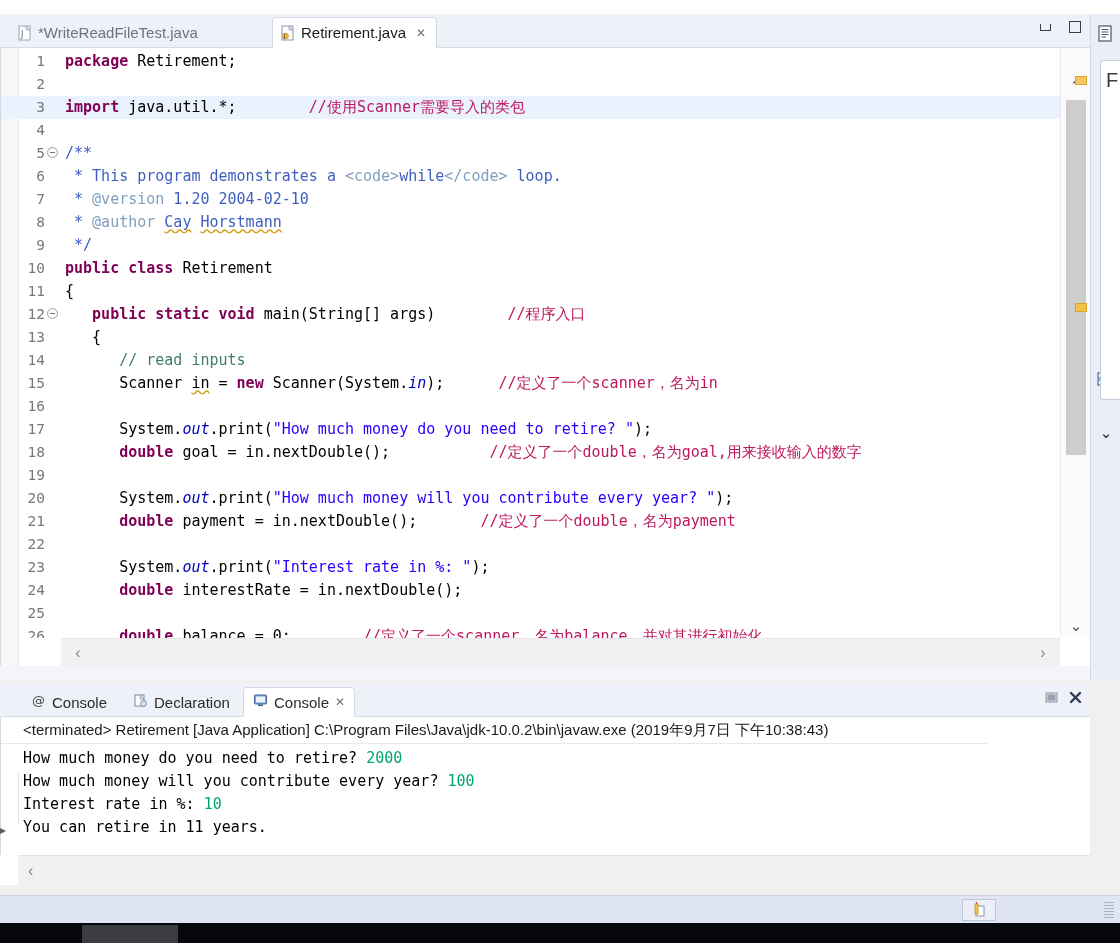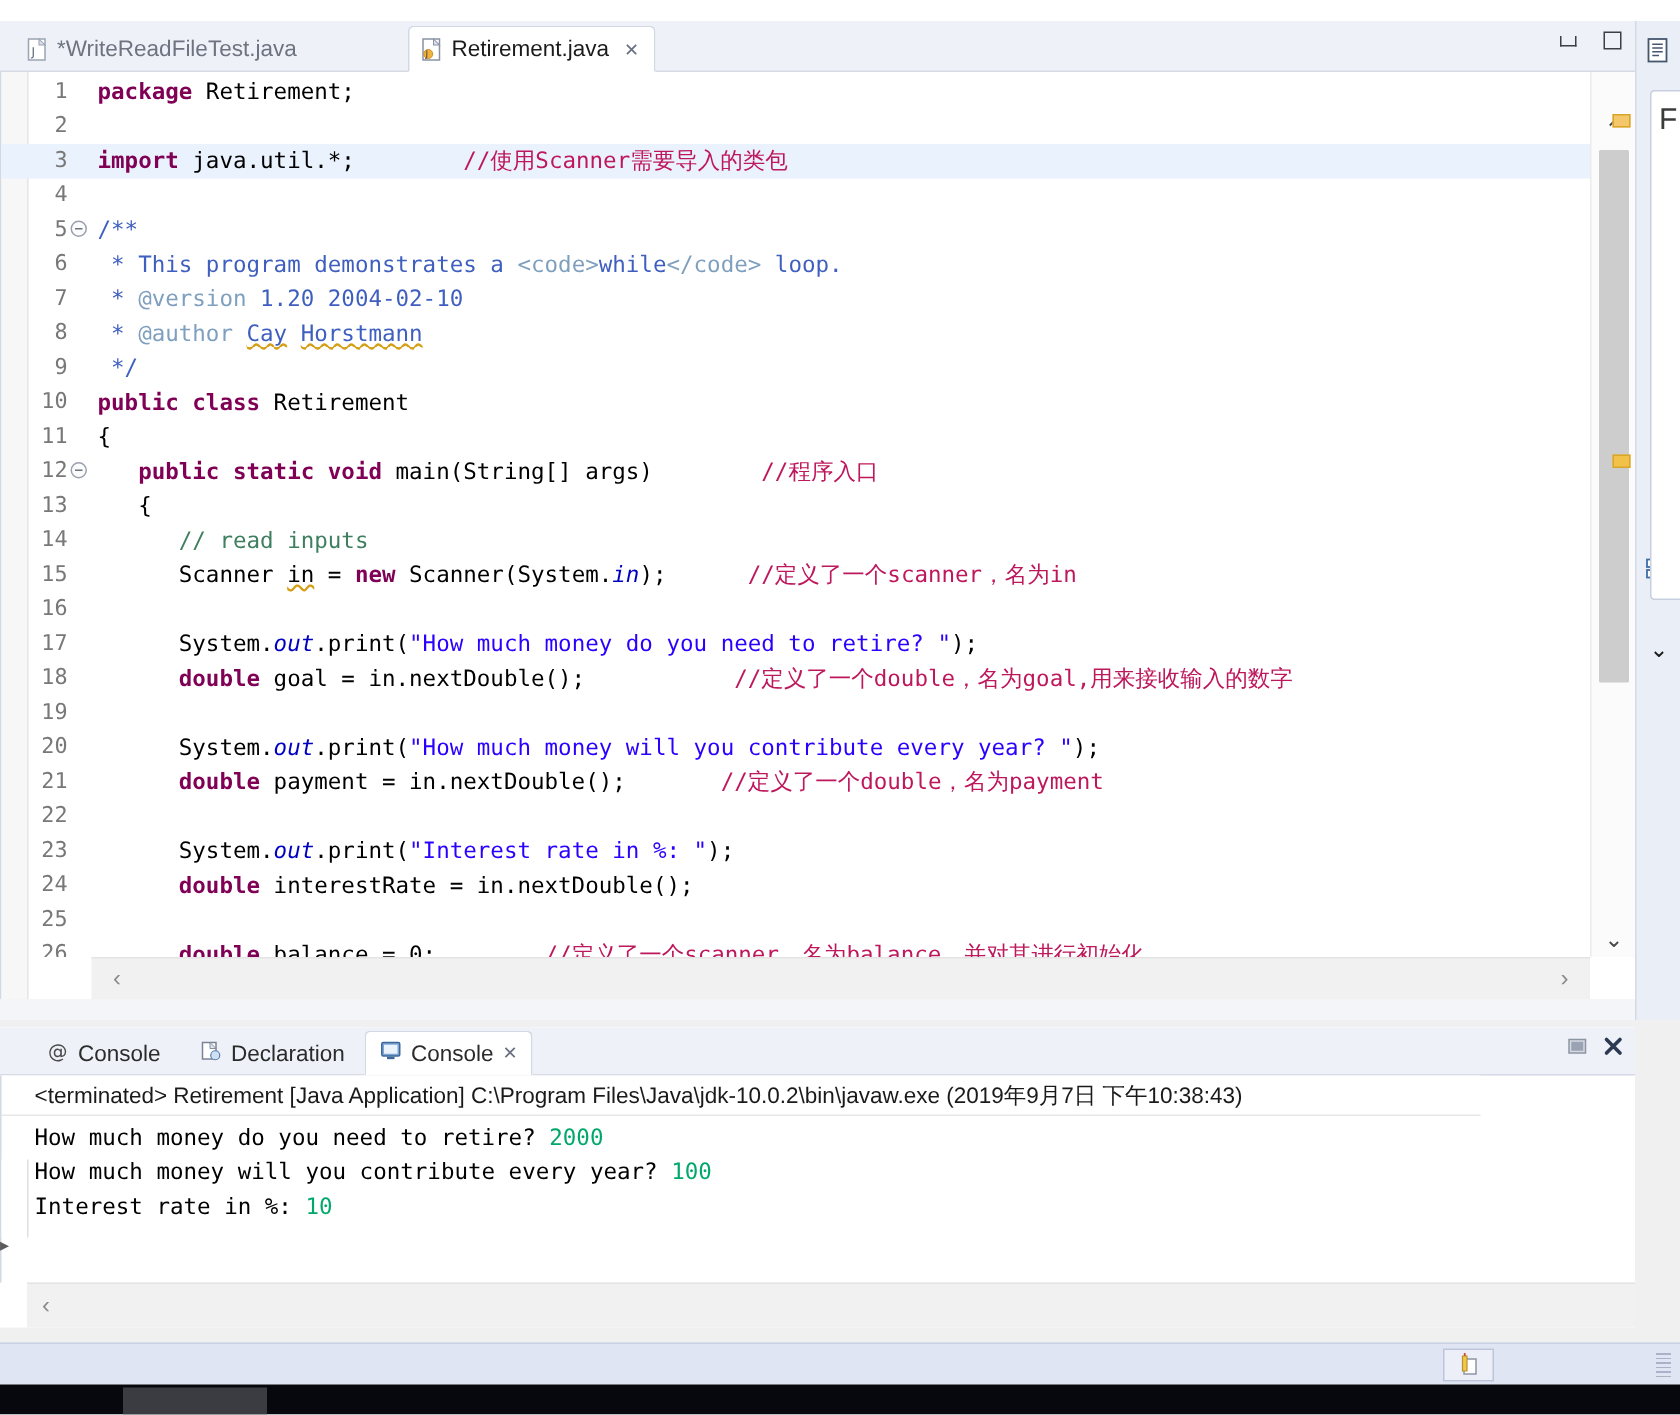--- a/index.html
+++ b/index.html
@@ -489,20 +489,21 @@
       </div>
     </div>
 
     <div class="console-body">
       <div class="term-line">&lt;terminated&gt; Retirement [Java Application] C:\Program Files\Java\jdk-10.0.2\bin\javaw.exe (2019年9月7日 下午10:38:43)</div>
 
       <div class="out-lines">
 <div><span>How much money do you need to retire? </span><span class="in">2000</span></div>
 <div><span>How much money will you contribute every year? </span><span class="in">100</span></div>
 <div><span>Interest rate in %: </span><span class="in">10</span></div>
+<div><span>You can retire in 11 years.</span></div>
       </div>
 
       <div class="console-left-nub"></div>
     </div>
 
     <div class="console-hscroll">
       <span class="hl-arrow">‹</span>
     </div>
     <div class="console-left-arrow">▸</div>
   </div>

